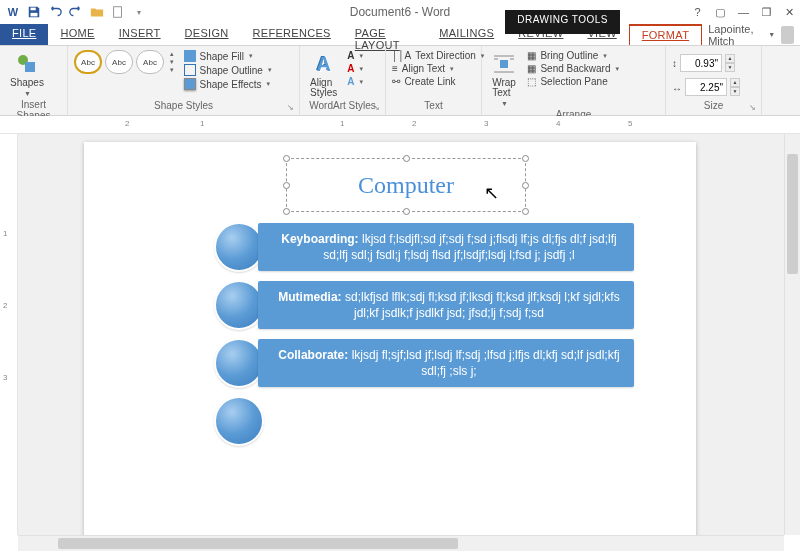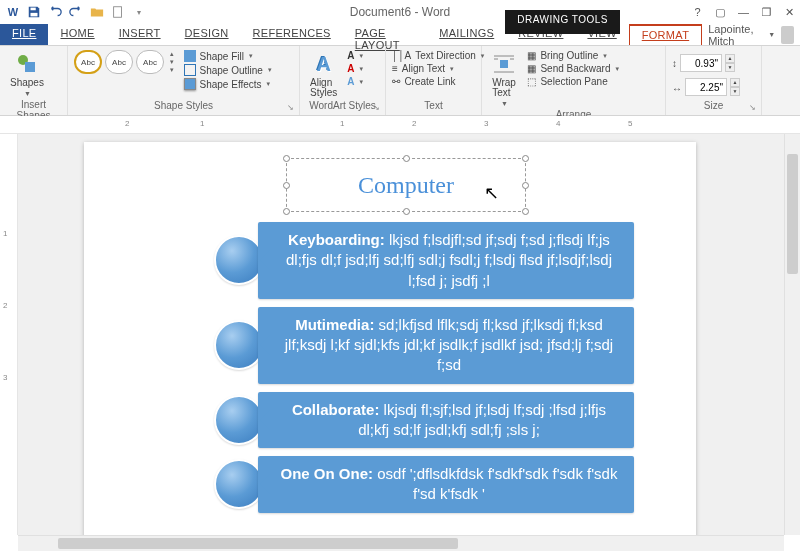--- a/index.html
+++ b/index.html
@@ -57,21 +57,21 @@
 .page { position: absolute; left: 66px; top: 8px; width: 612px; height: 792px; background: #fff; box-shadow: 0 1px 4px rgba(0,0,0,.25); }
 .wordart-sel { position: absolute; left: 202px; top: 16px; width: 240px; height: 54px; border: 1px dashed #999; display: flex; align-items: center; justify-content: center; }
 .wordart-sel .txt { font-size: 24px; font-weight: 400; color: #4a90d9; font-family: Liberation Serif, serif; }
 .handle { width: 7px; height: 7px; background: #fff; border: 1px solid #888; border-radius: 50%; position: absolute; }
 .h-nw{top:-4px;left:-4px}.h-n{top:-4px;left:50%;margin-left:-3px}.h-ne{top:-4px;right:-4px}.h-e{top:50%;right:-4px;margin-top:-3px}.h-se{bottom:-4px;right:-4px}.h-s{bottom:-4px;left:50%;margin-left:-3px}.h-sw{bottom:-4px;left:-4px}.h-w{top:50%;left:-4px;margin-top:-3px}
 .cursor { position: absolute; left: 400px; top: 40px; font-size: 18px; color: #000; }
 
 .smartart { position: absolute; left: 130px; top: 80px; width: 420px; }
 .sa-row { display: flex; align-items: center; margin-bottom: 8px; }
 .sa-circle { width: 50px; height: 50px; border-radius: 50%; background: #5b9bd5; background-image: radial-gradient(circle at 35% 30%, #a8cef0 0%, #5b9bd5 50%, #3a7cbf 100%); flex-shrink: 0; border: 2px solid #fff; box-shadow: 0 1px 2px rgba(0,0,0,.15); }
-.sa-bar { flex: 1; margin-left: -6px; background: #5b9bd5; color: #fff; padding: 8px 14px 8px 20px; font-size: 15px; line-height: 1.35; text-align: center; border-radius: 2px; box-shadow: 0 1px 2px rgba(0,0,0,.15); position: relative; }
+.sa-bar { flex: 1; margin-left: -6px; background: #5b9bd5; color: #fff; padding: 8px 14px 8px 20px; font-size: 12px; line-height: 1.35; text-align: center; border-radius: 2px; box-shadow: 0 1px 2px rgba(0,0,0,.15); position: relative; }
 .sa-bar::before { content:""; position:absolute; left:-8px; top:50%; margin-top:-10px; border:10px solid transparent; border-right-color:#5b9bd5; }
 .sa-title { font-weight: 600; }
 
 
 .scroll-v { position: absolute; right: 0; top: 134px; bottom: 16px; width: 16px; background: #f0f0f0; border-left: 1px solid #e0e0e0; }
 .scroll-v .thumb { position: absolute; left: 2px; right: 2px; top: 20px; height: 120px; background: #cdcdcd; border-radius: 2px; }
 .scroll-h { position: absolute; bottom: 0; left: 18px; right: 16px; height: 16px; background: #f0f0f0; border-top: 1px solid #e0e0e0; }
 .scroll-h .thumb { position: absolute; top: 2px; bottom: 2px; left: 40px; width: 400px; background: #cdcdcd; border-radius: 2px; }
 .drop { font-size: 7px; color: #666; margin-left: 1px; }
 </style>
@@ -336,21 +336,20 @@
       <div class="sa-row">
         <div class="sa-circle"></div>
         <div class="sa-bar"><span class="sa-title">Mutimedia:</span> <span>sd;lkfjsd lflk;sdj fl;ksd jf;lksdj fl;ksd jlf;ksdj l;kf sjdl;kfs jdl;kf jsdlk;f jsdlkf jsd; jfsd;lj f;sdj f;sd</span></div>
       </div>
       <div class="sa-row">
         <div class="sa-circle"></div>
         <div class="sa-bar"><span class="sa-title">Collaborate:</span> <span>lkjsdj fl;sjf;lsd jf;lsdj lf;sdj ;lfsd j;lfjs dl;kfj sd;lf jsdl;kfj sdl;fj ;sls j;</span></div>
       </div>
       <div class="sa-row">
         <div class="sa-circle"></div>
-        <div class="sa-bar"><span class="sa-title">One On One:</span> <span>osdf ';dflsdkfdsk f'sdkf'sdk f'sdk f'sdk f'sd k'fsdk '</span></div>
       </div>
     </div>
   </div>
 </div>
 
 <div class="scroll-v">
     <div class="thumb"></div>
   </div>
 <div class="scroll-h">
     <div class="thumb"></div>

